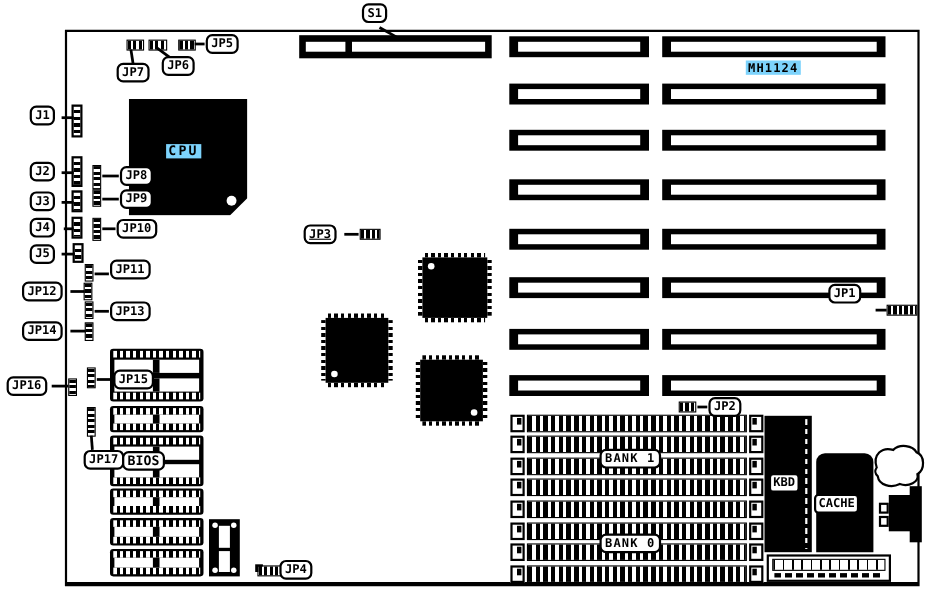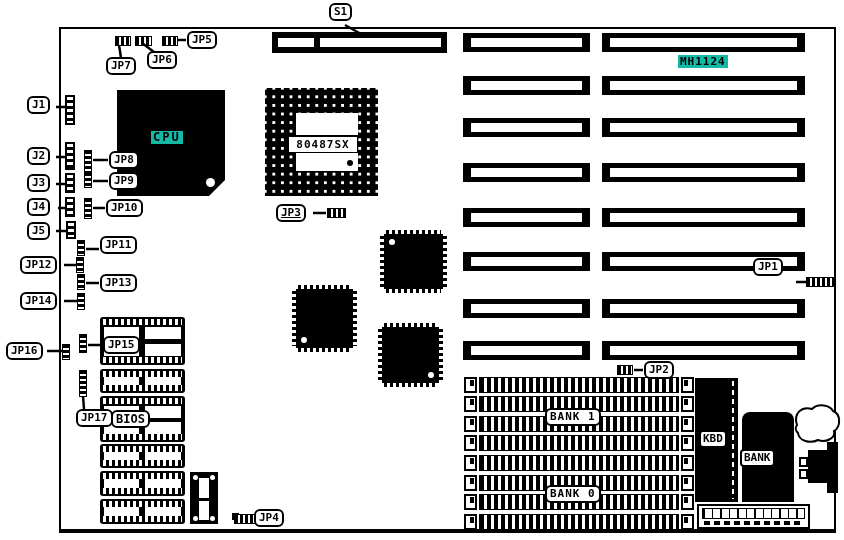--- a/index.html
+++ b/index.html
@@ -9,21 +9,21 @@
   .abs{position:absolute;}
   
   .board{position:absolute;left:59px;top:27px;width:777px;height:506px;
          border:2px solid #000;border-bottom-width:4px;background:#fff;}
   
   .slot{position:absolute;background:#000;}
   .slot .in{position:absolute;left:8px;right:8px;top:5px;bottom:5px;background:#fff;}
   
   .callout{position:absolute;background:#fff;border:2px solid #000;border-radius:6px;
            padding:0 3px;font-size:11px;font-weight:bold;line-height:14px;white-space:nowrap;z-index:6;}
-  .plainlabel{position:absolute;background:#14b8a6;font-size:11px;font-weight:bold;line-height:13px;
+  .plainlabel{position:absolute;background:#7dd3fc;font-size:11px;font-weight:bold;line-height:13px;
            padding:0 2px;white-space:nowrap;z-index:6;}
   
   .jpv{position:absolute;width:8px;border:1px solid #000;
        background:repeating-linear-gradient(180deg,#000 0 3px,#fff 3px 5px);z-index:3;}
   
   .jph{position:absolute;height:10px;border:1px solid #000;
        background:repeating-linear-gradient(90deg,#000 0 3px,#fff 3px 5px);z-index:3;}
   
   .conn{position:absolute;width:10px;border:2px solid #000;
         background:repeating-linear-gradient(180deg,#fff 0 3px,#000 3px 6px);z-index:3;}
@@ -145,27 +145,20 @@
     </div>
   <div class="slot" style="left:602px;top:341px;width:203px;height:19px;">
       <span class="in"></span>
     </div>
 
   <div class="cpu">
     <span class="whitedot" style="right:10px;bottom:9px;width:9px;height:9px;"></span>
   </div>
   <div class="plainlabel" style="left:151px;top:131px;font-size:12px;letter-spacing:2px;z-index:4;">CPU</div>
 
-  <div class="pga">
-    <span class="win" style="left:31px;top:25px;width:62px;height:22px;"></span>
-    <span class="win" style="left:31px;top:65px;width:62px;height:18px;">
-      <span class="abs" style="left:51px;top:7px;width:6px;height:6px;background:#000;border-radius:50%;"></span>
-    </span>
-    <span class="fpu-band">80487SX</span>
-  </div>
 
   <div class="qfp" style="left:380px;top:230px;width:67px;height:63px;">
     <span class="pt"></span>
       <span class="pb"></span>
       <span class="pl"></span>
       <span class="pr"></span>
     <span class="body"></span>
     <span class="whitedot" style="left:9px;top:9px;width:6px;height:6px;z-index:3;"></span>
   </div>
   <div class="qfp" style="left:292px;top:285px;width:65px;height:67px;">
@@ -358,15 +351,15 @@
   <div class="callout" style="left:76px;top:409px;">JP17</div>
   <div class="callout" style="left:276px;top:204px;text-decoration:underline;">JP3</div>
   <div class="callout" style="left:254px;top:509px;">JP4</div>
   <div class="callout" style="left:644px;top:361px;">JP2</div>
   <div class="callout" style="left:753px;top:258px;">JP1</div>
 
   <div class="callout" style="left:111px;top:410px;font-size:12px;">BIOS</div>
   <div class="callout" style="left:545px;top:408px;letter-spacing:1px;">BANK 1</div>
   <div class="callout" style="left:545px;top:485px;letter-spacing:1px;">BANK 0</div>
   <div class="callout" style="left:699px;top:430px;border-radius:4px;padding:0 2px;">KBD</div>
-  <div class="callout" style="left:740px;top:449px;border-radius:4px;padding:0 2px;">BANK</div>
+  <div class="callout" style="left:740px;top:449px;border-radius:4px;padding:0 2px;">CACHE</div>
 
 </div>
 
 </body></html>

